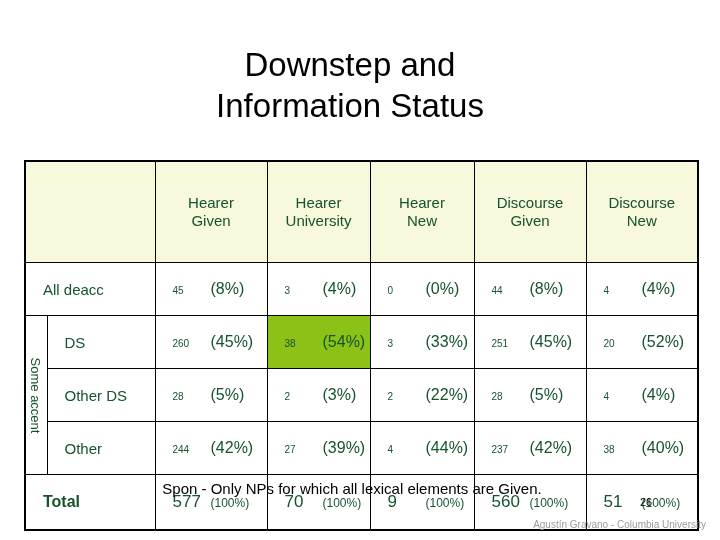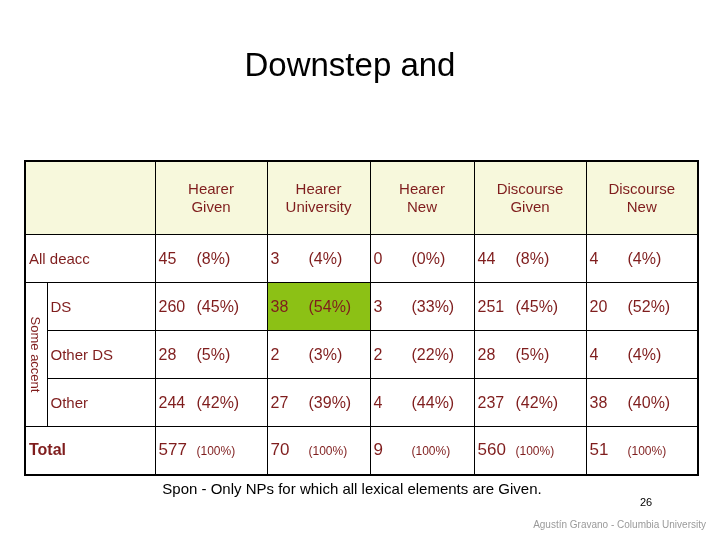--- a/index.html
+++ b/index.html
@@ -41,24 +41,24 @@
     width: 673px;
   }
   table.stats {
     border-collapse: collapse;
     table-layout: fixed;
     width: 673px;
     border: 2px solid #000000;
   }
   table.stats td, table.stats th {
     border: 1px solid #000000;
-    padding: 3px;
+    padding: 17px;
     font-weight: normal;
     font-size: 15px;
-    color: #7f1d1d;
+    color: #14532d;
     vertical-align: middle;
   }
 
   
   col.c-rot   { width: 22px; }
   col.c-lbl   { width: 108px; }
   col.c-data  { width: 112px; }
   col.c-data2 { width: 103px; }
   col.c-data3 { width: 104px; }
   col.c-data4 { width: 112px; }
@@ -113,21 +113,21 @@
   .datawrap {
     display: flex;
     align-items: baseline;
     justify-content: flex-start;
     white-space: nowrap;
   }
   .num {
     display: inline-block;
     min-width: 34px;
     text-align: left;
-    font-size: 16px;
+    font-size: 10px;
   }
   .pct {
     display: inline-block;
     font-size: 16px;
     margin-left: 4px;
   }
   tr.total-row .num { font-weight: normal; font-size: 17px; }
   tr.total-row .pct { font-size: 12px; font-weight: normal; }
   td.hl { background: #8CC115; }
 
@@ -156,20 +156,21 @@
     text-align: right;
     font-size: 10px;
     color: #9a9a9a;
   }
 </style>
 </head>
 <body>
 
 <div id="slide-title">
   <span class="line">Downstep and</span>
+  <span class="line">Information Status</span>
 </div>
 
 <div id="stats-table-wrap">
   <table class="stats">
     <colgroup>
       <col class="c-rot">
       <col class="c-lbl">
       <col class="c-data">
       <col class="c-data2">
       <col class="c-data3">

